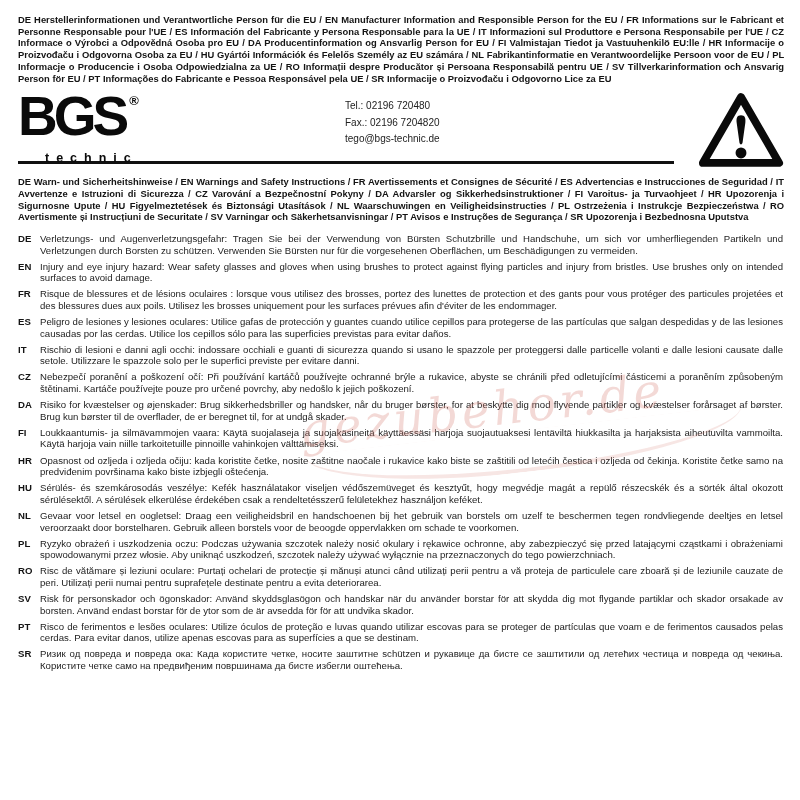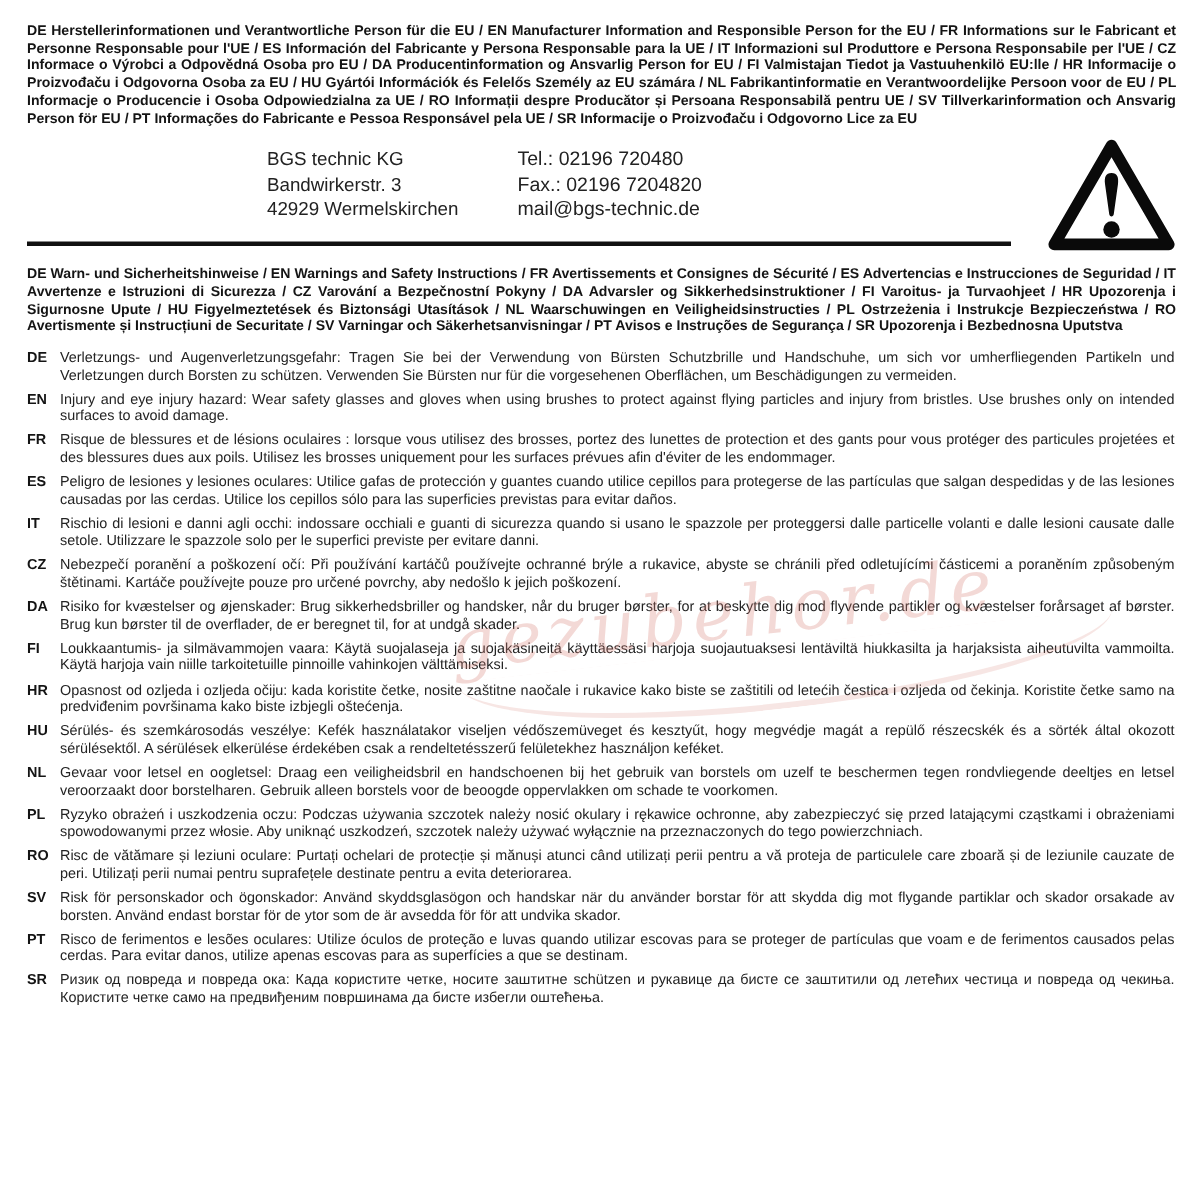--- a/index.html
+++ b/index.html
@@ -45,21 +45,21 @@
   .logo-sub {
     font-weight:bold;
     font-size:12.5px;
     letter-spacing:7px;
     margin-top:-7px;
     padding-left:27px;
     white-space:nowrap;
   }
 
   .addr  { position:absolute; left:160px; top:3px; font-size:12.5px; line-height:16.5px; color:#222; }
-  .contact { position:absolute; left:327px; top:3px; font-size:13px; line-height:16.5px; color:#222; }
+  .contact { position:absolute; left:327px; top:3px; font-size:10px; line-height:16.5px; color:#222; }
   .website {
     position:absolute; left:462px; top:35px;
     font-weight:bold; font-size:17.5px; letter-spacing:0.2px; color:#0d0d0d;
     white-space:nowrap;
   }
   .warn-tri { position:absolute; right:-1px; top:-4px; width:88px; height:78px; }
 
   .rule { height:3px; background:#101010; width:656px; margin-top:0; }
 
   .warnings-title { margin-top:12px; }
@@ -95,29 +95,28 @@
   }
 </style>
 </head>
 <body>
 
 <div class="page">
 
   <p class="multilang" id="header-title"><b>DE</b> Herstellerinformationen und Verantwortliche Person für die EU / <b>EN</b> Manufacturer Information and Responsible Person for the EU / <b>FR</b> Informations sur le Fabricant et Personne Responsable pour l'UE / <b>ES</b> Información del Fabricante y Persona Responsable para la UE / <b>IT</b> Informazioni sul Produttore e Persona Responsabile per l'UE / <b>CZ</b> Informace o Výrobci a Odpovědná Osoba pro EU / <b>DA</b> Producentinformation og Ansvarlig Person for EU / <b>FI</b> Valmistajan Tiedot ja Vastuuhenkilö EU:lle / <b>HR</b> Informacije o Proizvođaču i Odgovorna Osoba za EU / <b>HU</b> Gyártói Információk és Felelős Személy az EU számára / <b>NL</b> Fabrikantinformatie en Verantwoordelijke Persoon voor de EU / <b>PL</b> Informacje o Producencie i Osoba Odpowiedzialna za UE / <b>RO</b> Informații despre Producător și Persoana Responsabilă pentru UE / <b>SV</b> Tillverkarinformation och Ansvarig Person för EU / <b>PT</b> Informações do Fabricante e Pessoa Responsável pela UE / <b>SR</b> Informacije o Proizvođaču i Odgovorno Lice za EU</p>
 
   <div class="brand-row">
-    <div class="addr" id="addr">
-        <div>BGS technic KG</div>
-        <div>Bandwirkerstr. 3</div>
-        <div>42929 Wermelskirchen</div>
-      </div>
+    <div class="logo">
+      <div class="logo-main"><span>BGS</span><span class="reg">®</span></div>
+      <div class="logo-sub">technic</div>
+    </div>
     <div class="contact" id="contact">
         <div>Tel.: 02196 720480</div>
         <div>Fax.: 02196 7204820</div>
-        <div>mail@bgs-technic.de</div>
+        <div>tego@bgs-technic.de</div>
       </div>
     <svg class="warn-tri" viewBox="0 0 100 90" aria-hidden="true">
       <polygon points="50,7 94,83 6,83" fill="none" stroke="#0a0a0a" stroke-width="9" stroke-linejoin="round"></polygon>
       <path d="M50 28 C54.5 28 55.6 31.2 55 36.5 L51.8 59.5 C51.5 62.3 48.5 62.3 48.2 59.5 L45 36.5 C44.4 31.2 45.5 28 50 28 Z" fill="#0a0a0a"></path>
       <circle cx="50" cy="71.5" r="6.3" fill="#0a0a0a"></circle>
     </svg>
   </div>
 
   <div class="rule"></div>
 

